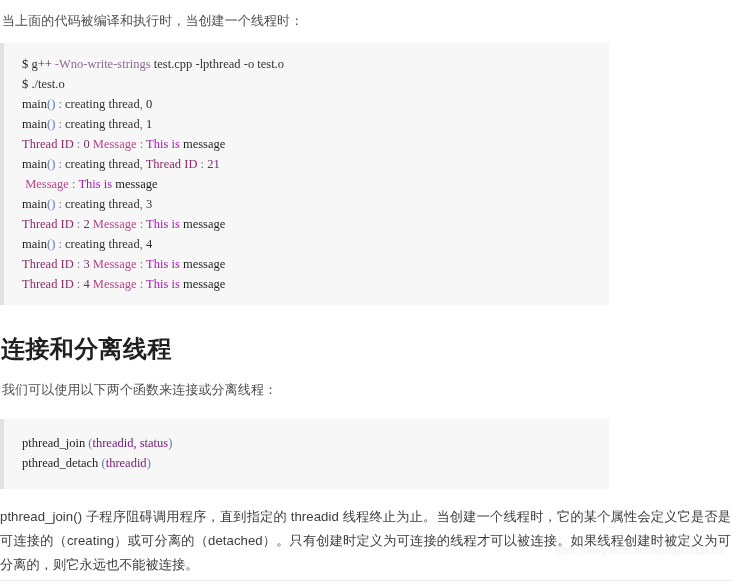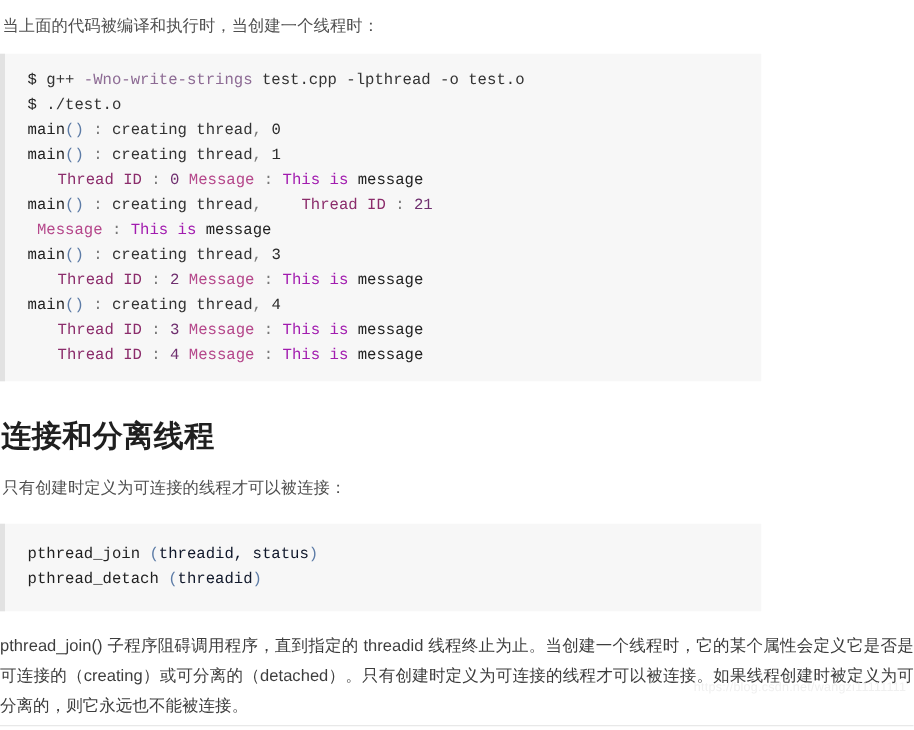--- a/index.html
+++ b/index.html
@@ -25,21 +25,21 @@
     margin: 0 0 0 2px;
     letter-spacing: 0.1px;
   }
 
   
   .code-block {
     background: #f7f7f7;
     border-left: 4px solid #e2e2e2;
     box-sizing: border-box;
     width: 609px;
-    font-family: Liberation Mono, monospace;
+    font-family: Liberation Serif, serif;
     font-size: 12.5px;
     line-height: 20px;
     white-space: pre;
     overflow: hidden;
   }
   .code-block.out {
     margin-top: 13px;
     padding: 11px 0 11px 18px;
   }
   .code-block.api {
@@ -53,23 +53,23 @@
 
   
   .t-plain   { color: #333333; }
   .t-dark    { color: #1f1f1f; }
   .t-flag    { color: #8d6b94; }
   .t-punc    { color: #777777; }
   .t-id      { color: #6f2f6f; }
   .t-pink    { color: #b5478b; }
   .t-blue    { color: #a21caf; }
   .t-paren   { color: #5c7ba6; }
-  .t-arg     { color: #0f172a; }
+  .t-arg     { color: #701a75; }
   .t-num     { color: #2b2b2b; }
-  .t-mag     { color: #8b2c6b; margin-left: 24px; }
+  .t-mag     { color: #8b2c6b; }
 
   
   .section-heading {
     font-size: 24px;
     font-weight: bold;
     color: #1f1f1f;
     margin: 28px 0 0 1px;
     letter-spacing: 0.4px;
   }
   .sub-para {
@@ -115,21 +115,21 @@
 </style>
 </head>
 <body>
 
 <p class="intro-para">当上面的代码被编译和执行时，当创建一个线程时：</p>
 
 <div class="code-block out" id="output-code-block"><div class="code-line"><span class="t-dark">$ </span><span class="t-plain">g++ </span><span class="t-flag">-Wno-write-strings</span><span class="t-plain"> test.cpp </span><span class="t-plain">-lpthread</span><span class="t-plain"> -o test.o</span></div><div class="code-line"><span class="t-dark">$ </span><span class="t-plain">./test.o</span></div><div class="code-line"><span class="t-dark">main</span><span class="t-paren">()</span><span class="t-plain"> </span><span class="t-punc">:</span><span class="t-plain"> creating thread</span><span class="t-punc">,</span><span class="t-num"> 0</span></div><div class="code-line"><span class="t-dark">main</span><span class="t-paren">()</span><span class="t-plain"> </span><span class="t-punc">:</span><span class="t-plain"> creating thread</span><span class="t-punc">,</span><span class="t-num"> 1</span></div><div class="code-line"><span class="t-mag">Thread ID</span><span class="t-punc"> : </span><span class="t-id">0</span><span class="t-plain"> </span><span class="t-pink">Message</span><span class="t-punc"> : </span><span class="t-blue">This</span><span class="t-plain"> </span><span class="t-blue">is</span><span class="t-dark"> message</span></div><div class="code-line"><span class="t-dark">main</span><span class="t-paren">()</span><span class="t-plain"> </span><span class="t-punc">:</span><span class="t-plain"> creating thread</span><span class="t-punc">,</span><span class="t-plain"> </span><span class="t-mag">Thread ID</span><span class="t-punc"> : </span><span class="t-id">21</span></div><div class="code-line"><span class="t-plain"> </span><span class="t-pink">Message</span><span class="t-punc"> : </span><span class="t-blue">This</span><span class="t-plain"> </span><span class="t-blue">is</span><span class="t-dark"> message</span></div><div class="code-line"><span class="t-dark">main</span><span class="t-paren">()</span><span class="t-plain"> </span><span class="t-punc">:</span><span class="t-plain"> creating thread</span><span class="t-punc">,</span><span class="t-num"> 3</span></div><div class="code-line"><span class="t-mag">Thread ID</span><span class="t-punc"> : </span><span class="t-id">2</span><span class="t-plain"> </span><span class="t-pink">Message</span><span class="t-punc"> : </span><span class="t-blue">This</span><span class="t-plain"> </span><span class="t-blue">is</span><span class="t-dark"> message</span></div><div class="code-line"><span class="t-dark">main</span><span class="t-paren">()</span><span class="t-plain"> </span><span class="t-punc">:</span><span class="t-plain"> creating thread</span><span class="t-punc">,</span><span class="t-num"> 4</span></div><div class="code-line"><span class="t-mag">Thread ID</span><span class="t-punc"> : </span><span class="t-id">3</span><span class="t-plain"> </span><span class="t-pink">Message</span><span class="t-punc"> : </span><span class="t-blue">This</span><span class="t-plain"> </span><span class="t-blue">is</span><span class="t-dark"> message</span></div><div class="code-line"><span class="t-mag">Thread ID</span><span class="t-punc"> : </span><span class="t-id">4</span><span class="t-plain"> </span><span class="t-pink">Message</span><span class="t-punc"> : </span><span class="t-blue">This</span><span class="t-plain"> </span><span class="t-blue">is</span><span class="t-dark"> message</span></div></div>
 
 <h2 class="section-heading">连接和分离线程</h2>
 
-<p class="sub-para">只有创建时定义为可连接的线程才可以被连接：</p>
+<p class="sub-para">我们可以使用以下两个函数来连接或分离线程：</p>
 
 <div class="code-block api" id="api-code-block"><div class="code-line"><span class="t-dark">pthread_join</span><span class="t-plain"> </span><span class="t-paren">(</span><span class="t-arg">threadid, status</span><span class="t-paren">)</span></div><div class="code-line"><span class="t-dark">pthread_detach</span><span class="t-plain"> </span><span class="t-paren">(</span><span class="t-arg">threadid</span><span class="t-paren">)</span></div></div>
 
 <p class="body-para">pthread_join() 子程序阻碍调用程序，直到指定的 threadid 线程终止为止。当创建一个线程时，它的某个属性会定义它是否是可连接的（creating）或可分离的（detached）。只有创建时定义为可连接的线程才可以被连接。如果线程创建时被定义为可分离的，则它永远也不能被连接。</p>
 
 <div class="watermark">https://blog.csdn.net/wangzi11111111</div>
 
 <div class="bottom-rule"></div>
 
 </body></html>

